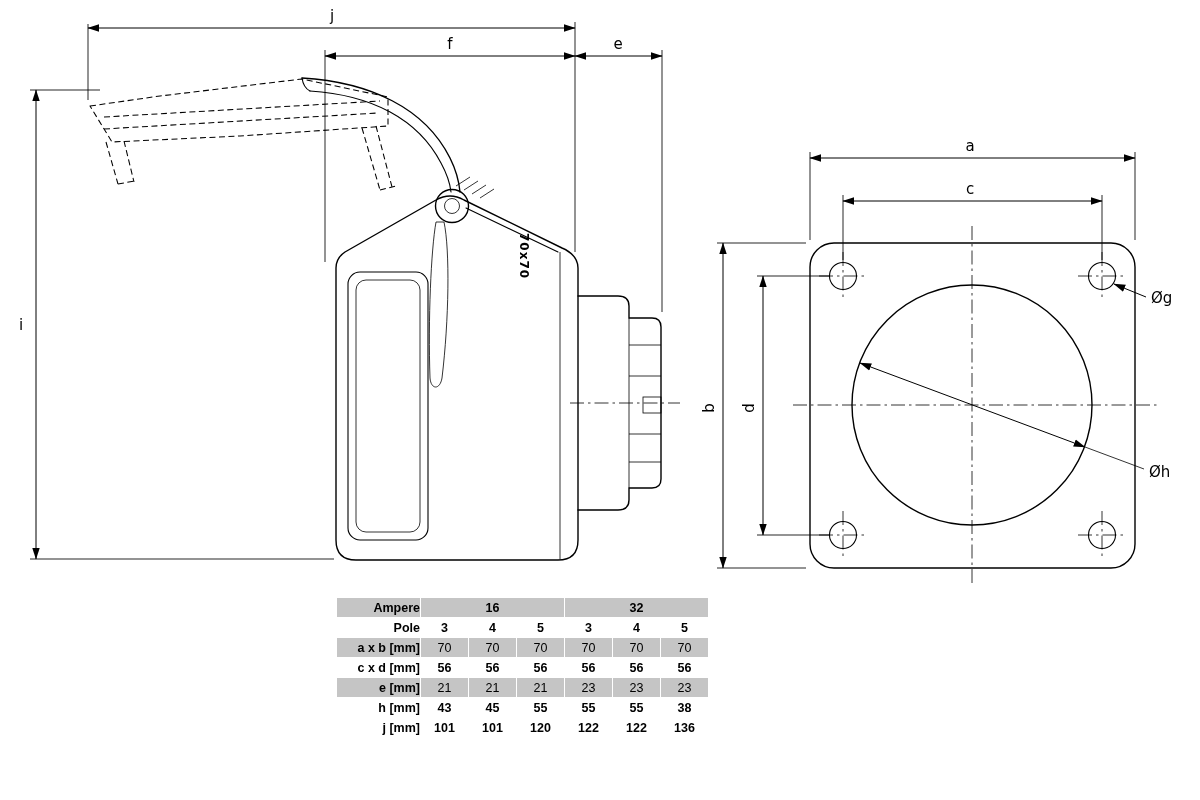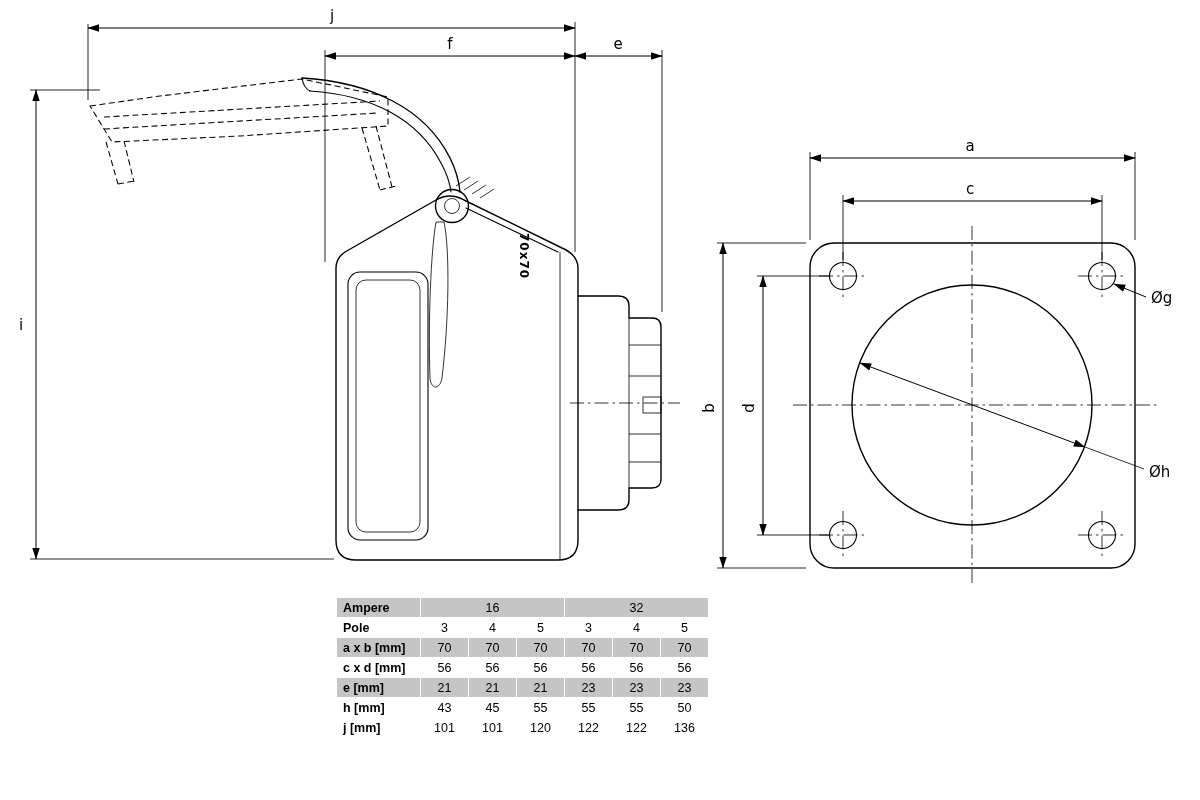--- a/index.html
+++ b/index.html
@@ -13,23 +13,23 @@
   .cdash{stroke:#000;stroke-width:0.8;fill:none;stroke-dasharray:14 4 2.5 4;}
   .dim{stroke:#000;stroke-width:1;fill:none;marker-start:url(#arr);marker-end:url(#arr);}
   .ext{stroke:#000;stroke-width:0.85;fill:none;}
   .leader{stroke:#000;stroke-width:1;fill:none;marker-end:url(#arr);}
   .dimtext{font:15px "DejaVu Sans",sans-serif;fill:#000;}
   .marktext{font:bold 12px "DejaVu Sans",sans-serif;fill:#000;letter-spacing:1px;}
   
   .table-wrap{position:absolute;left:336px;top:597px;}
   table.dim-table{border-collapse:collapse;table-layout:fixed;font-family:"Liberation Sans",sans-serif;font-size:12.5px;color:#000;}
   table.dim-table td{height:19px;padding:0;text-align:center;border:1px solid #fff;overflow:hidden;white-space:nowrap;}
-  table.dim-table td.lbl{text-align:left;padding-left:6px;font-weight:bold;}
+  table.dim-table td.lbl{text-align:right;padding-left:6px;font-weight:bold;}
   table.dim-table tr.shaded td{background:#c5c5c5;}
-  table.dim-table td.b{font-weight:normal;margin-top:7px;}
+  table.dim-table td.b{font-weight:bold;margin-top:7px;}
 </style>
 </head>
 <body>
 
 <div class="page">
 
   <svg width="1200" height="592" viewBox="0 0 1200 592">
     <defs>
       <marker id="arr" viewBox="0 0 10 8" refX="9.5" refY="4" markerWidth="12" markerHeight="9.5" orient="auto-start-reverse">
         <path d="M0,0.8 L10,4 L0,7.2 Z" fill="#000"></path>
@@ -233,21 +233,21 @@
             <td>23</td>
             <td>23</td>
           </tr>
           <tr>
             <td class="lbl">h [mm]</td>
             <td class="b">43</td>
             <td class="b">45</td>
             <td class="b">55</td>
             <td class="b">55</td>
             <td class="b">55</td>
-            <td class="b">50</td>
+            <td class="b">38</td>
           </tr>
           <tr>
             <td class="lbl">j [mm]</td>
             <td class="b">101</td>
             <td class="b">101</td>
             <td class="b">120</td>
             <td class="b">122</td>
             <td class="b">122</td>
             <td class="b">136</td>
           </tr>

